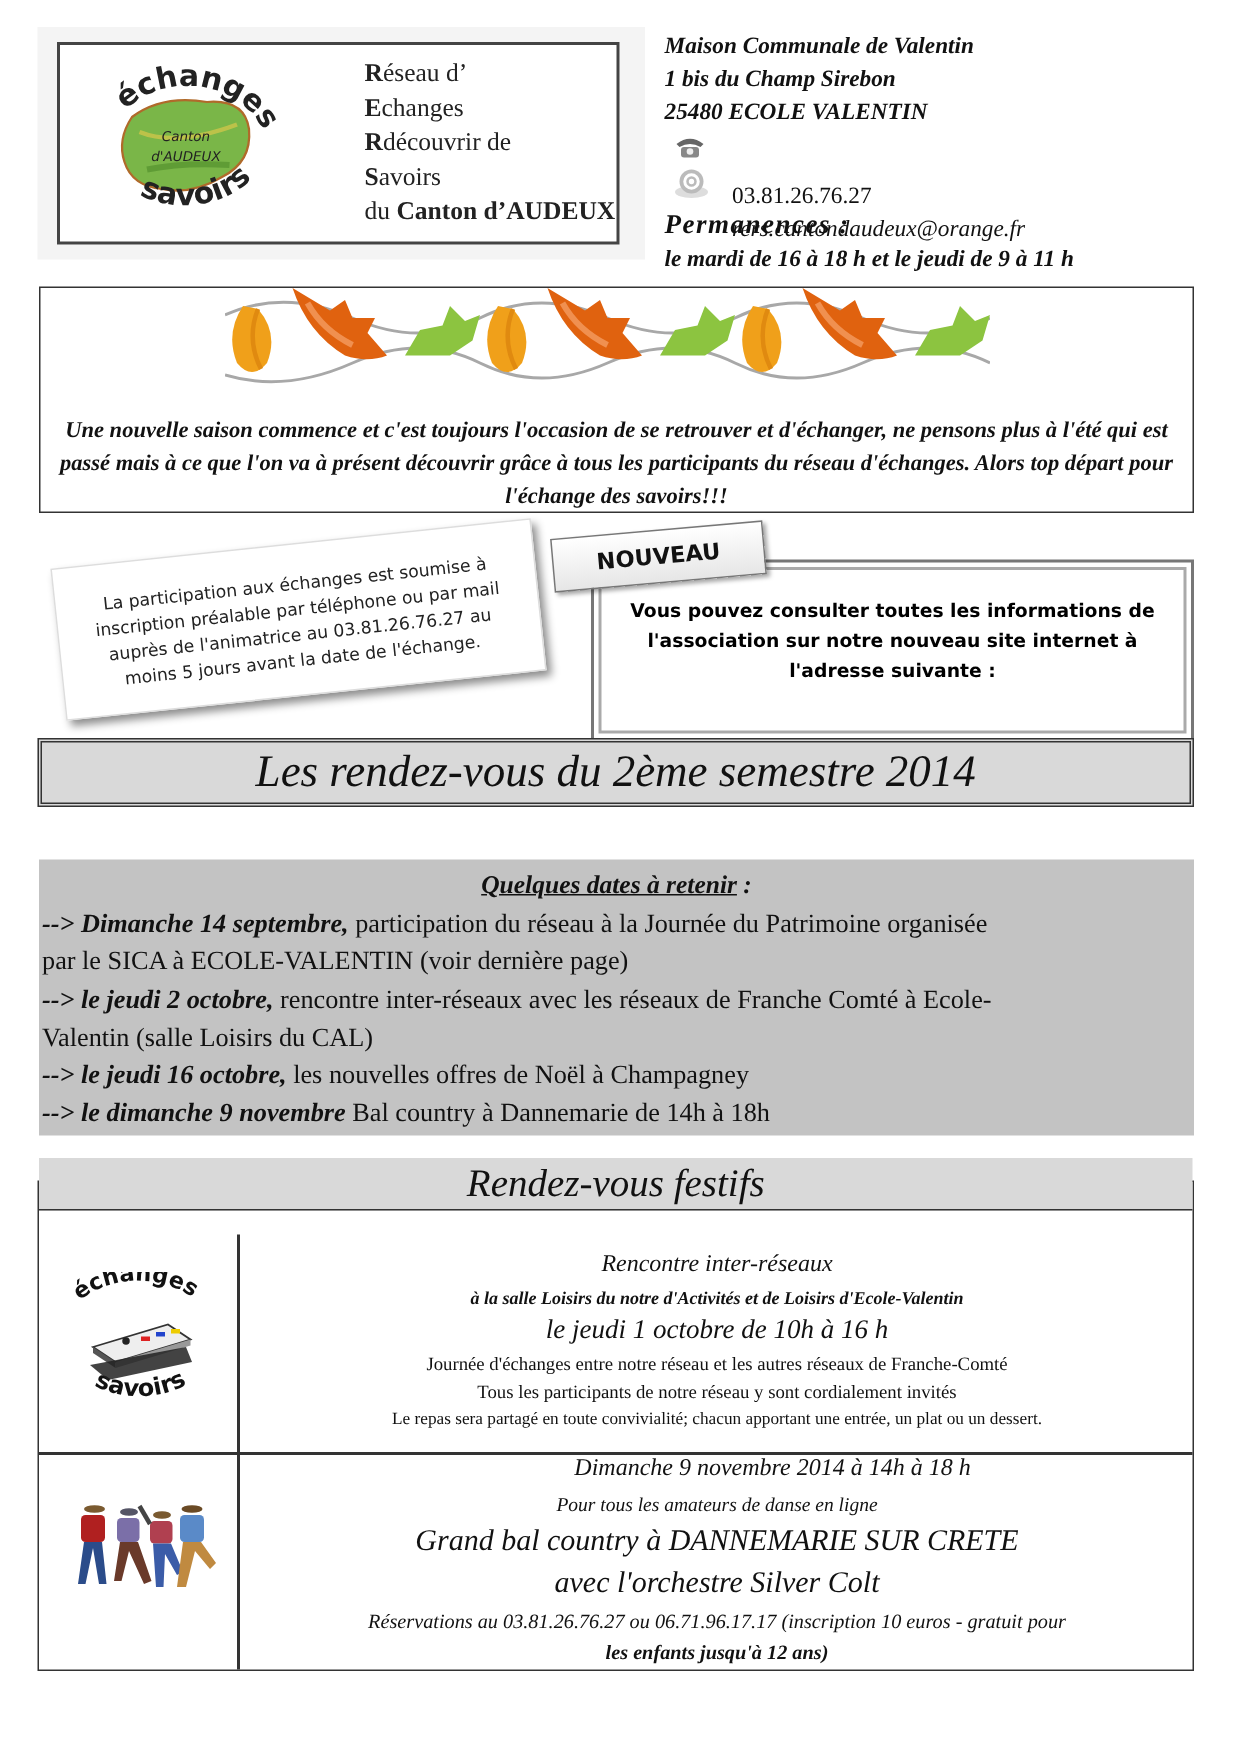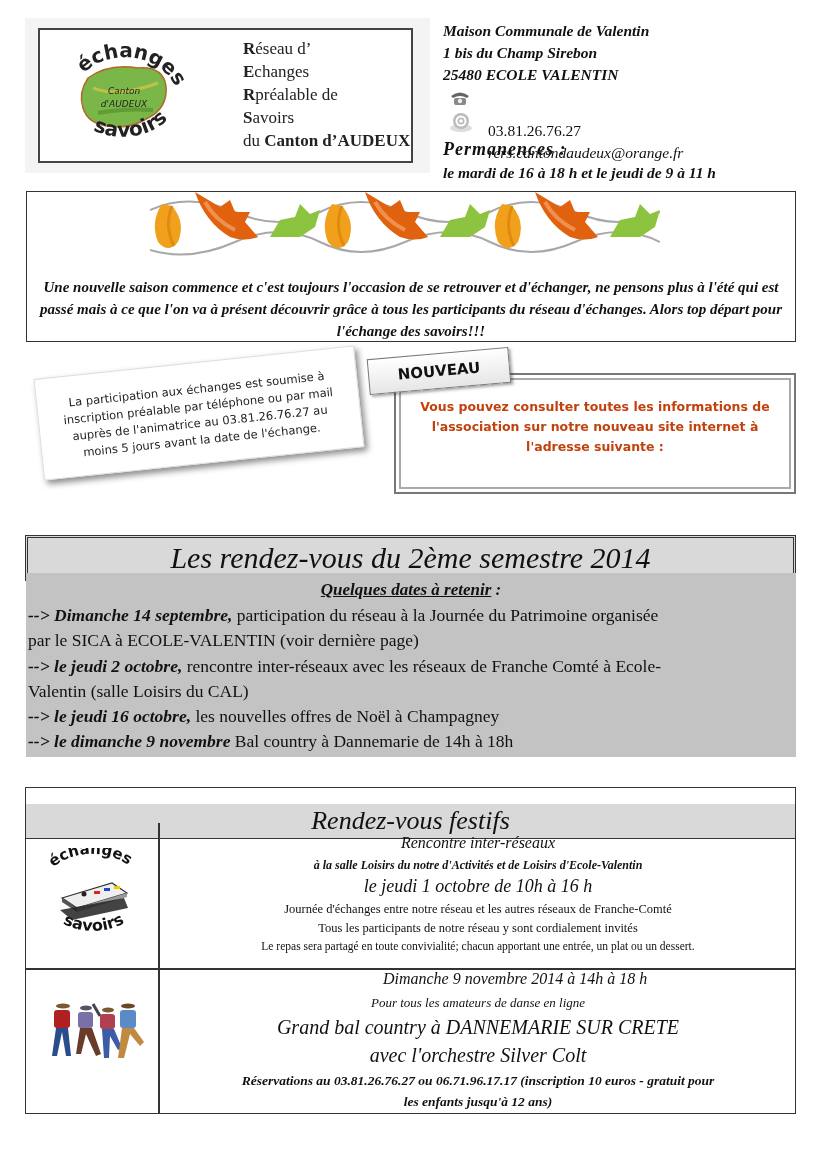--- a/index.html
+++ b/index.html
@@ -16,33 +16,33 @@
   .contact{font-family:"Liberation Serif",serif;font-size:15.5px;left:488px;color:#111;margin-top:34px;}
   .perm-title{font-family:"Liberation Serif",serif;font-style:italic;font-weight:bold;font-size:18px;letter-spacing:1px;left:443px;}
   
   #intro-box{left:26px;top:191px;width:770px;height:151px;border:1.5px solid #333;box-sizing:border-box;}
   #intro-text{left:40px;top:276px;width:742px;text-align:center;font-family:"Liberation Serif",serif;font-style:italic;font-weight:bold;font-size:15px;line-height:22px;}
   
   #note-card{left:38px;top:362px;width:320px;height:100px;background:#fff;box-shadow:3px 4px 6px rgba(0,0,0,0.45);transform:rotate(-6deg);border:1px solid #ddd;}
   #note-text{position:absolute;left:0;top:18px;width:100%;text-align:center;font-family:"DejaVu Sans",sans-serif;font-size:11.5px;line-height:17px;color:#222;}
   
   #web-box{left:394px;top:373px;width:402px;height:121px;border:2px solid #777;box-sizing:border-box;background:#fff;box-shadow:inset 0 0 0 3px #fff,inset 0 0 0 5px #aaa;}
-  #web-text{left:400px;top:397px;width:390px;text-align:center;font-family:"DejaVu Sans",sans-serif;font-weight:bold;font-size:12.5px;line-height:20px;color:#c2410c;}
+  #web-text{left:400px;top:397px;width:390px;text-align:center;font-family:"DejaVu Sans",sans-serif;font-weight:bold;font-size:12.5px;line-height:20px;color:#000000;}
   #nouveau-tag{left:368px;top:353px;width:140px;height:34px;background:linear-gradient(#fff,#e6e6e6);border:1.5px solid #777;box-shadow:2px 2px 3px rgba(0,0,0,0.35);transform:rotate(-5deg);text-align:center;font-family:"DejaVu Sans",sans-serif;font-weight:bold;font-size:15px;line-height:34px;color:#111;}
   
-  #sem-title{left:25px;top:535px;width:771px;height:46px;border:3px double #333;box-sizing:border-box;background:#d9d9d9;text-align:center;font-family:"Liberation Serif",serif;font-style:italic;font-size:30px;line-height:40px;}
+  #sem-title{left:25px;top:492px;width:771px;height:46px;border:3px double #333;box-sizing:border-box;background:#d9d9d9;text-align:center;font-family:"Liberation Serif",serif;font-style:italic;font-size:30px;line-height:40px;}
   
   #dates-box{left:26px;top:573px;width:770px;height:184px;background:#c3c3c3;}
   .date-line{font-family:"Liberation Serif",serif;font-size:17.5px;line-height:24.5px;color:#111;left:28px;}
   .date-line .lead{font-style:italic;font-weight:bold;}
   #dates-title{left:26px;width:770px;text-align:center;font-family:"Liberation Serif",serif;font-style:italic;font-weight:bold;font-size:17px;top:580px;}
   #dates-title u{text-decoration:underline;}
   
   #fest-table{left:25px;top:787px;width:771px;height:327px;border:1.5px solid #333;box-sizing:border-box;}
-  #fest-head{left:26px;top:804px;width:769px;height:34px;background:#d9d9d9;border-bottom:1.5px solid #333;text-align:center;font-family:"Liberation Serif",serif;font-style:italic;font-size:26px;line-height:34px;}
+  #fest-head{left:26px;top:772px;width:769px;height:34px;background:#d9d9d9;border-bottom:1.5px solid #333;text-align:center;font-family:"Liberation Serif",serif;font-style:italic;font-size:26px;line-height:34px;}
   .vline{background:#333;width:1.5px;}
   .hline{background:#333;height:1.5px;}
   .cell-text{left:160px;width:636px;text-align:center;font-family:"Liberation Serif",serif;}
 </style>
 </head>
 <body>
 
 <div class="abs" id="logo-shadow"></div>
 <div class="abs" id="logo-box"></div>
 <svg class="abs" id="logo-emblem" viewBox="0 0 150 115">
@@ -54,21 +54,21 @@
   <path d="M45,50 Q70,60 110,45" stroke="#d8c84a" stroke-width="3" fill="none" opacity="0.7"></path>
   <path d="M50,75 Q75,70 105,72" stroke="#4d8a2a" stroke-width="4" fill="none" opacity="0.6"></path>
   <text x="76" y="56" text-anchor="middle" font-family="DejaVu Sans, sans-serif" font-size="9" fill="#222" font-style="italic">Canton</text>
   <text x="76" y="69" text-anchor="middle" font-family="DejaVu Sans, sans-serif" font-size="9" fill="#222" font-style="italic">d'AUDEUX</text>
   <text font-family="DejaVu Sans, sans-serif" font-weight="bold" font-size="20" fill="#222"><textPath href="#arcTop" startOffset="22%">échanges</textPath></text>
   <text font-family="DejaVu Sans, sans-serif" font-weight="bold" font-size="20" fill="#222"><textPath href="#arcBot" startOffset="26%">savoirs</textPath></text>
 </svg>
 <div class="abs" style="left:203px;top:37px;margin-left:40px;">
   <div class="logo-line"><b>R</b><span>éseau d’</span></div>
   <div class="logo-line"><b>E</b><span>changes</span></div>
-  <div class="logo-line"><b>R</b><span>préalable de</span></div>
+  <div class="logo-line"><b>R</b><span>découvrir de</span></div>
   <div class="logo-line"><b>S</b><span>avoirs</span></div>
   <div class="logo-line"><span>du </span><b>Canton d’AUDEUX</b></div>
 </div>
 
 <div class="abs addr" style="top:20px;">Maison Communale de Valentin</div>
 <div class="abs addr" style="top:42px;">1 bis du Champ Sirebon</div>
 <div class="abs addr" style="top:64px;">25480 ECOLE VALENTIN</div>
 <svg class="abs" style="left:449px;top:89px;" width="22" height="18" viewBox="0 0 22 18">
   <path d="M2,7 Q11,0 20,7 L18,9 Q11,5 4,9Z" fill="#666"></path>
   <rect x="5" y="9" width="12" height="7" rx="2" fill="#888"></rect>
@@ -181,14 +181,14 @@
     <ellipse cx="90" cy="8" rx="7" ry="2.5" fill="#6a4a25"></ellipse>
     <rect x="82" y="12" width="16" height="18" rx="3" fill="#5a8ac8"></rect>
     <path d="M84,30 L80,60 L86,60 L92,36 L102,48 L106,44 L96,30Z" fill="#c08a40"></path>
   </g>
 </svg>
 
 <div class="abs cell-text" style="top:970px;font-style:italic;font-size:16px;padding-left:37px;">Dimanche 9 novembre 2014  à 14h à 18 h</div>
 <div class="abs cell-text" style="top:995px;font-style:italic;font-size:13px;">Pour tous les amateurs de danse en ligne</div>
 <div class="abs cell-text" style="top:1016px;font-style:italic;font-size:20px;">Grand bal country à DANNEMARIE SUR CRETE</div>
 <div class="abs cell-text" style="top:1044px;font-style:italic;font-size:20px;">avec l'orchestre Silver Colt</div>
-<div class="abs cell-text" style="top:1073px;font-style:italic;font-weight:bold;font-size:13.5px;">Réservations au 03.81.26.76.27 ou 06.71.96.17.17 (inscription 10 euros - gratuit pour</div>
+<div class="abs cell-text" style="top:1073px;font-style:italic;font-weight:normal;font-size:13.5px;">Réservations au 03.81.26.76.27 ou 06.71.96.17.17 (inscription 10 euros - gratuit pour</div>
 <div class="abs cell-text" style="top:1094px;font-style:italic;font-weight:bold;font-size:13.5px;">les enfants jusqu'à 12 ans)</div>
 
 </body></html>

